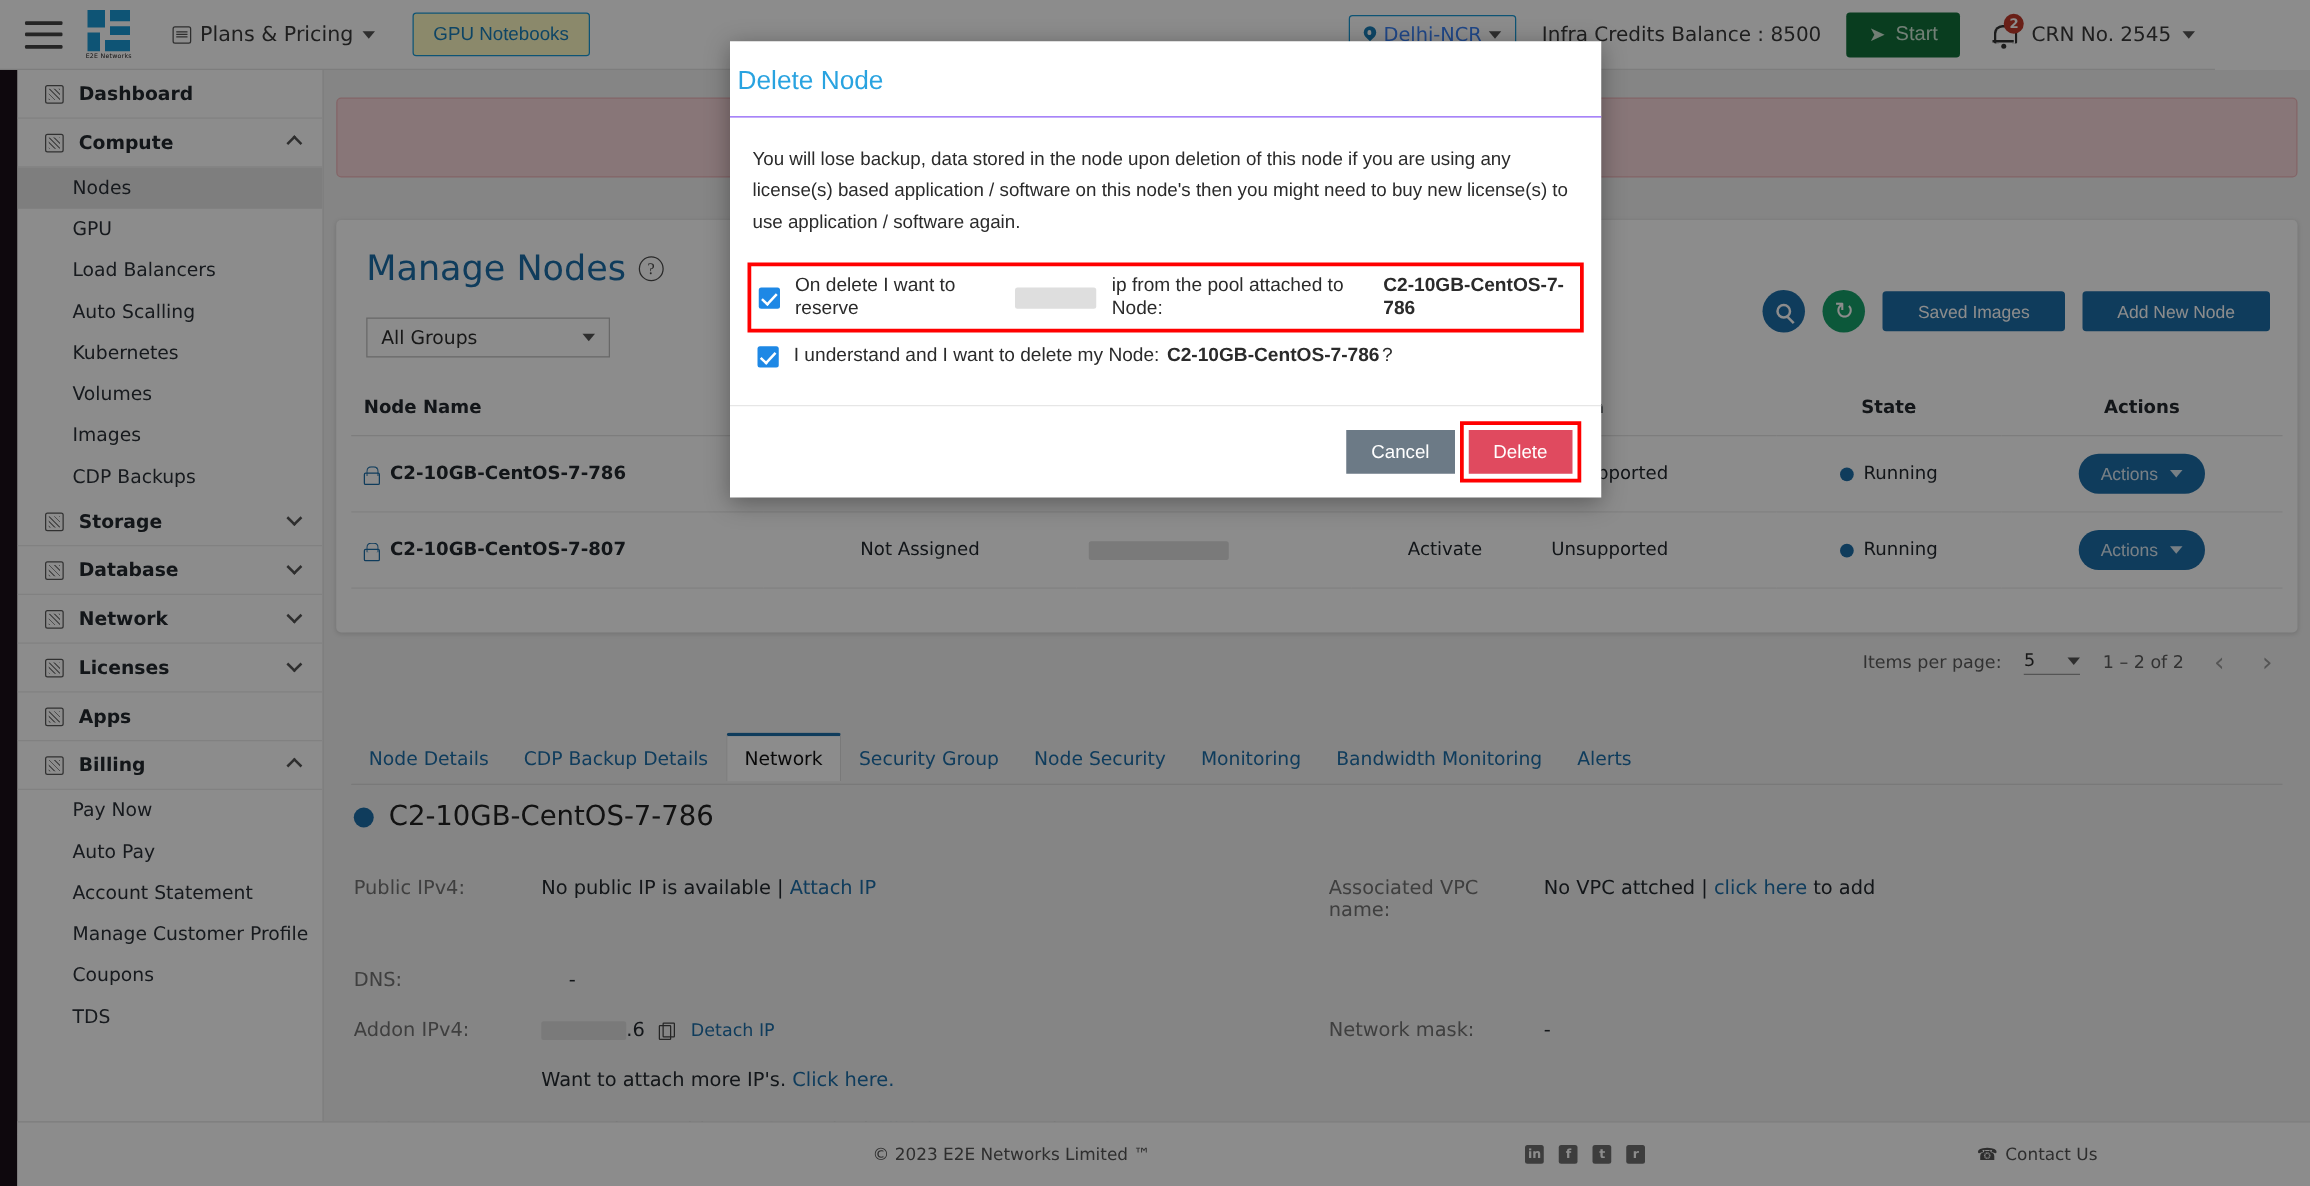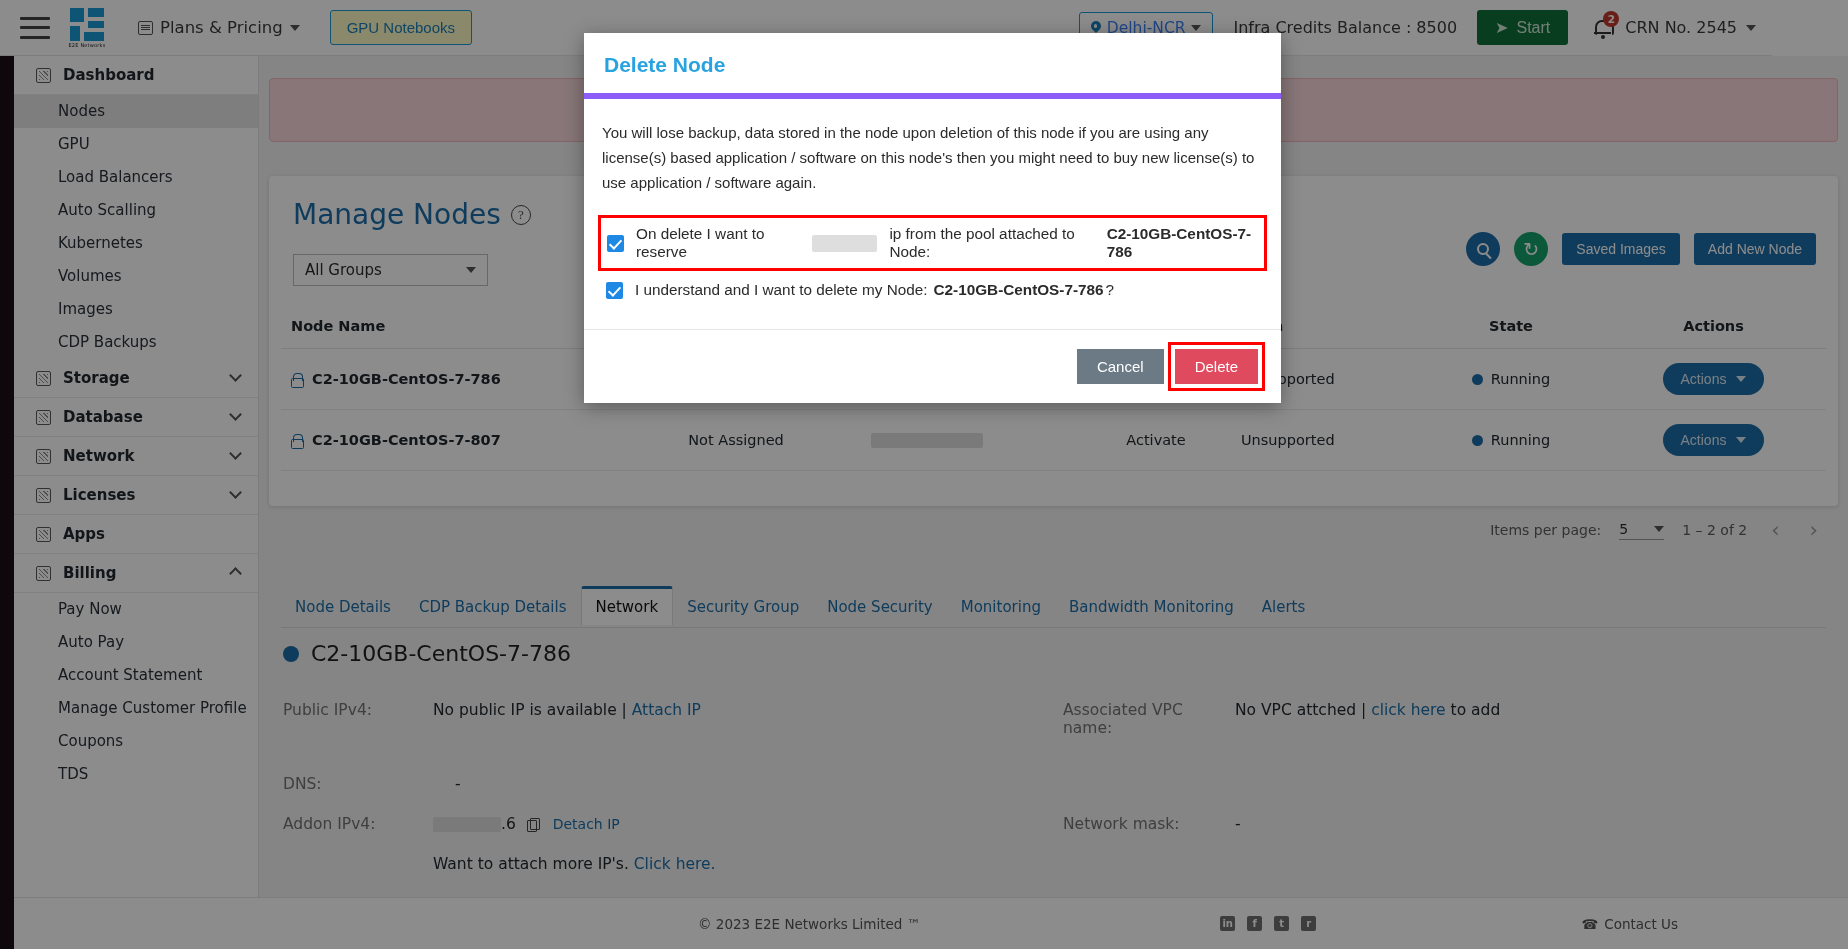--- a/index.html
+++ b/index.html
@@ -193,21 +193,21 @@
     cursor:pointer;
   }
   .circ-btn.search { background:#1d6ea8; }
   .circ-btn.refresh { background:#17a06b; }
   .mag {
     width:12px;height:12px;border:2px solid #fff;border-radius:50%; position:relative;
   }
   .mag::after{content:"";position:absolute;right:-5px;bottom:-4px;width:7px;height:2px;background:#fff;transform:rotate(45deg);}
   .refresh-g { color:#fff; font-size:19px; line-height:1; }
   .pill-btn {
-    background:#1d6ea8; color:#fff; border:none; padding: 8px 14px;
+    background:#1d6ea8; color:#fff; border:none; padding: 8px 28px;
     font-size:14px; border-radius:3px; cursor:pointer; white-space:nowrap;
   }
 
   table.nodes { position:absolute; left: 12px; top: 128px; width: calc(100% - 24px); border-collapse: collapse; }
   table.nodes th {
     text-align:left; font-size:14.5px; color:#23292f; padding: 14px 10px;
     border-bottom:1px solid #e3e3e3; font-weight:bold;
   }
   table.nodes td {
     font-size:14.5px; color:#23292f; padding: 14px 10px; border-bottom:1px solid #ececec;
@@ -296,21 +296,21 @@
     font-weight:bold; font-family:"DejaVu Sans",sans-serif;
   }
   .foot-contact { margin-left: auto; margin-right: 170px; font-size:13.5px; color:#555; display:flex; align-items:center; gap:6px; cursor:pointer;}
 
   
   .modal {
     position: absolute; left: 584px; top: 33px; width: 697px;
     background:#fff; z-index: 900; box-shadow: 0 4px 18px rgba(0,0,0,.35);
   }
   .modal-head {
-    padding: 20px 20px 16px 20px; border-bottom:6px solid #8b5cf6;font-weight:bold;
+    padding: 20px 20px 16px 6px; border-bottom:1px solid #8b5cf6;
   }
   .modal-title { font-size: 21px; color:#29a3e0; font-family:"Liberation Sans",sans-serif; }
   .modal-body { padding: 22px 18px 6px 18px; }
   .modal-text {
     font-size: 15px; color:#2b2b2b; line-height: 1.65;
     font-family:"Liberation Sans",sans-serif;
   }
   .check-row {
     display:flex; align-items:center; gap: 12px;
     font-size: 15.3px; color:#2b2b2b; font-family:"Liberation Sans",sans-serif;
@@ -402,20 +402,25 @@
         <span>CRN No. 2545</span>
         <span class="caret-dn"></span>
       </div>
     </div>
   </div>
 
   <div class="sidebar">
     <div class="side-item group">
       <span class="sq"></span>
       <span>Dashboard</span>
+    </div>
+    <div class="side-item group">
+      <span class="sq"></span>
+      <span>Compute</span>
+      <span class="chev up"></span>
     </div>
     <div class="side-sub active">
       <span>Nodes</span>
     </div>
     <div class="side-sub">
       <span>GPU</span>
     </div>
     <div class="side-sub">
       <span>Load Balancers</span>
     </div>

